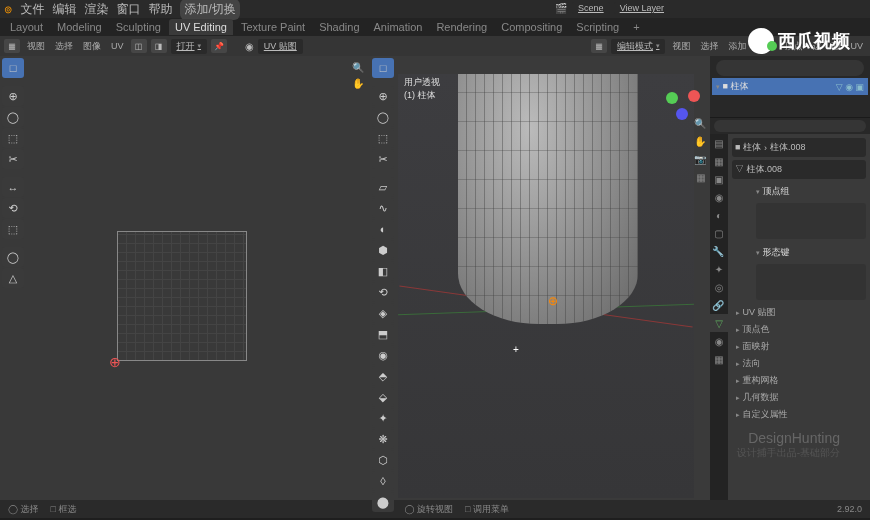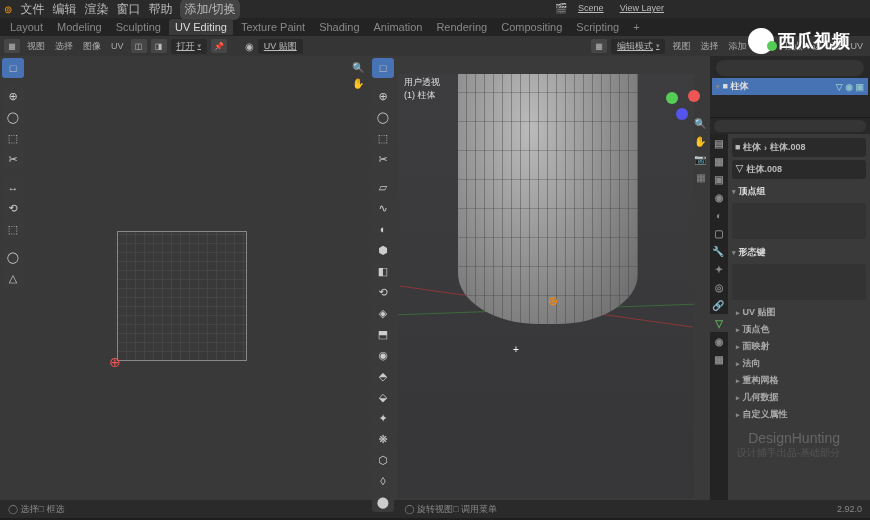--- a/index.html
+++ b/index.html
@@ -9,21 +9,21 @@
 .workspace-tabs{height:18px;background:#232323;display:flex;align-items:center;gap:2px;padding:0 4px;}
 .workspace-tab{padding:2px 6px;color:#888;font-size:11px;cursor:pointer;}
 .workspace-tab.active{background:#3a3a3a;color:#ddd;border-radius:3px 3px 0 0;}
 .header2{height:20px;background:#353535;display:flex;align-items:center;padding:0 4px;gap:4px;}
 .h-btn{width:16px;height:14px;background:#464646;border-radius:2px;display:flex;align-items:center;justify-content:center;font-size:8px;cursor:pointer;}
 .h-label{font-size:9px;color:#aaa;padding:0 3px;}
 .dropdown{background:#2a2a2a;padding:1px 6px;border-radius:2px;font-size:9px;display:flex;align-items:center;gap:3px;text-decoration:underline;}
 .main{display:flex;height:444px;}
 .uv-panel{width:370px;background:#393939;position:relative;}
 .vp-panel{width:340px;background:#3a3a3a;position:relative;}
-.props-panel{width:160px;background:#323232;display:flex;flex-direction:column;font-weight:bold;}
+.props-panel{width:160px;background:#323232;display:flex;flex-direction:column;}
 .toolbar-left{position:absolute;left:2px;top:2px;width:22px;display:flex;flex-direction:column;gap:1px;}
 .tool-btn{width:22px;height:20px;background:#3a3a3a;border-radius:3px;display:flex;align-items:center;justify-content:center;color:#ccc;cursor:pointer;font-size:11px;}
 .tool-btn.active{background:#4772b3;}
 .tool-btn.spacer{height:6px;background:none;}
 .uv-canvas{position:absolute;left:32px;top:20px;right:2px;bottom:2px;background:#393939;}
 .uv-grid{position:absolute;left:85px;top:155px;width:130px;height:130px;border:1px solid #888;}
 .uv-grid::before{content:"";position:absolute;inset:0;background-image:repeating-linear-gradient(0deg,transparent,transparent 8px,#555 8px,#555 9px),repeating-linear-gradient(90deg,transparent,transparent 8px,#555 8px,#555 9px);opacity:0.4;}
 .cursor-2d{position:absolute;left:77px;top:278px;font-size:14px;color:#e55;}
 .nav-gizmo{position:absolute;right:8px;top:28px;width:40px;height:40px;}
 .gizmo-ball{width:12px;height:12px;border-radius:50%;position:absolute;}
@@ -41,25 +41,25 @@
 .outliner{height:62px;background:#282828;border-bottom:1px solid #1a1a1a;padding:2px;}
 .out-search{height:16px;background:#353535;border-radius:8px;margin:2px 4px;}
 .out-item{padding:2px 4px;font-size:9px;color:#ddd;display:flex;align-items:center;gap:3px;}
 .out-item.sel{background:#4772b3;}
 .props-tabs{width:18px;background:#232323;display:flex;flex-direction:column;}
 .p-tab{width:18px;height:18px;display:flex;align-items:center;justify-content:center;color:#888;cursor:pointer;font-size:10px;}
 .p-tab.active{background:#3a3a3a;color:#5eaa5e;}
 .props-body{flex:1;display:flex;}
 .props-content{flex:1;background:#3a3a3a;padding:4px;overflow:hidden;}
 .prop-header{background:#2a2a2a;padding:3px;border-radius:3px;font-size:9px;margin-bottom:3px;display:flex;align-items:center;gap:3px;}
-.prop-section{margin-bottom:4px;}
+.prop-section{margin-bottom:4px;margin-left:24px;}
 .prop-title{font-size:9px;color:#ddd;padding:3px 0;display:flex;align-items:center;gap:3px;}
 .prop-panel{background:#333;height:36px;border-radius:3px;margin:2px 0;position:relative;}
 .prop-row{font-size:9px;color:#aaa;padding:2px 4px;display:flex;align-items:center;gap:3px;}
-.statusbar{height:18px;background:#2a2a2a;display:flex;align-items:center;padding:0 8px;font-size:9px;color:#888;}
+.statusbar{height:18px;background:#2a2a2a;display:flex;align-items:center;padding:0 8px;gap:12px;font-size:9px;color:#888;}
 .watermark{position:absolute;right:30px;bottom:60px;color:#666;font-size:14px;text-align:right;}
 .watermark .sub{font-size:10px;color:#555;}
 .logo{position:absolute;right:20px;top:28px;color:#fff;font-size:18px;font-weight:bold;display:flex;align-items:center;gap:4px;}
 .logo-ball{width:26px;height:26px;border-radius:50%;background:#fff;position:relative;}
 .logo-ball::after{content:"";position:absolute;right:-3px;bottom:3px;width:10px;height:10px;background:#5c5;border-radius:50%;}
 .scene-box{position:absolute;right:200px;top:2px;display:flex;align-items:center;gap:4px;}
 .tri{font-size:7px;color:#888;}
 </style>
 </head>
 <body>

